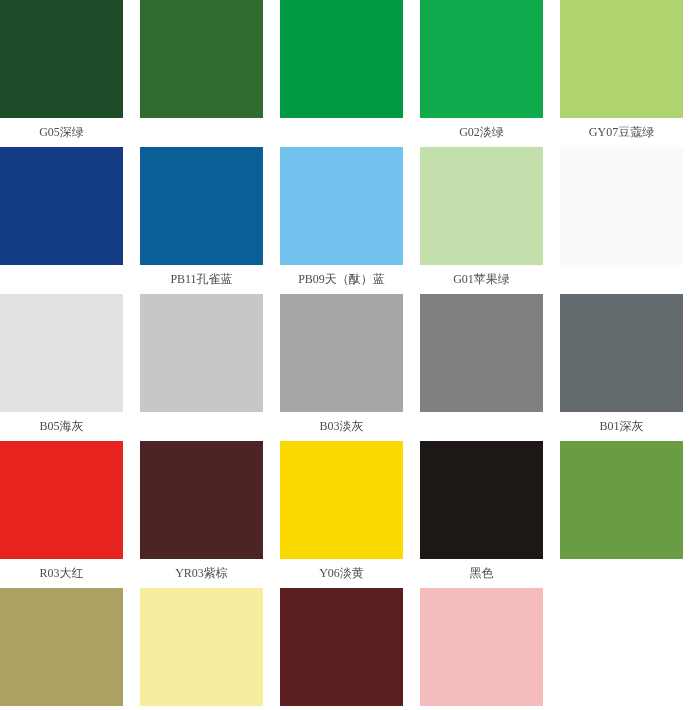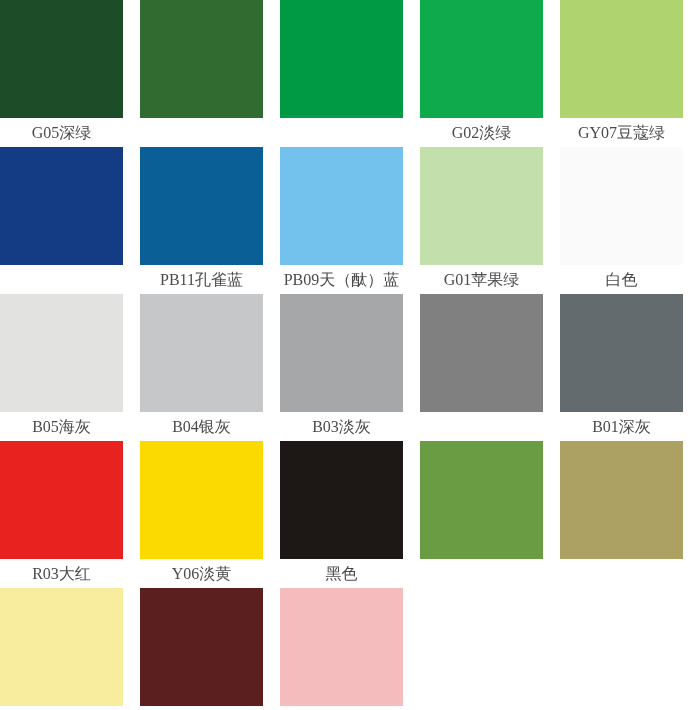--- a/index.html
+++ b/index.html
@@ -30,21 +30,21 @@
     width: 123px;
     height: 118px;
     display: block;
   }
   .swatch-label {
     display: block;
     width: 123px;
     height: 29px;
     line-height: 29px;
     text-align: center;
-    font-size: 16px;
+    font-size: 12px;
     color: #4b4b4b;
     white-space: nowrap;
     overflow: hidden;
     font-family: "Liberation Serif", "DejaVu Serif", serif;
   }
 </style>
 </head>
 <body style="background: rgb(255, 255, 255);">
 
 <div id="swatch-grid">
@@ -76,44 +76,46 @@
     <div class="swatch-cell">
       <div class="swatch-chip" style="background: rgb(114, 194, 237);"></div>
       <div class="swatch-label">PB09天（酞）蓝</div>
     </div>
     <div class="swatch-cell">
       <div class="swatch-chip" style="background: rgb(195, 224, 172);"></div>
       <div class="swatch-label">G01苹果绿</div>
     </div>
     <div class="swatch-cell">
       <div class="swatch-chip" style="background: rgb(250, 250, 250);"></div>
-      <div class="swatch-label">白色</div>
     </div>
     <div class="swatch-cell">
       <div class="swatch-chip" style="background: rgb(226, 227, 224);"></div>
       <div class="swatch-label">B05海灰</div>
     </div>
     <div class="swatch-cell">
       <div class="swatch-chip" style="background: rgb(198, 199, 200);"></div>
-      <div class="swatch-label">B04银灰</div>
     </div>
     <div class="swatch-cell">
       <div class="swatch-chip" style="background: rgb(166, 167, 168);"></div>
       <div class="swatch-label">B03淡灰</div>
     </div>
     <div class="swatch-cell">
       <div class="swatch-chip" style="background: rgb(128, 128, 128);"></div>
     </div>
     <div class="swatch-cell">
       <div class="swatch-chip" style="background: rgb(100, 107, 110);"></div>
       <div class="swatch-label">B01深灰</div>
     </div>
     <div class="swatch-cell">
       <div class="swatch-chip" style="background: rgb(232, 35, 31);"></div>
       <div class="swatch-label">R03大红</div>
+    </div>
+    <div class="swatch-cell">
+      <div class="swatch-chip" style="background: rgb(77, 36, 38);"></div>
+      <div class="swatch-label">YR03紫棕</div>
     </div>
     <div class="swatch-cell">
       <div class="swatch-chip" style="background: rgb(250, 218, 0);"></div>
       <div class="swatch-label">Y06淡黄</div>
     </div>
     <div class="swatch-cell">
       <div class="swatch-chip" style="background: rgb(29, 23, 21);"></div>
       <div class="swatch-label">黑色</div>
     </div>
     <div class="swatch-cell no-label">

